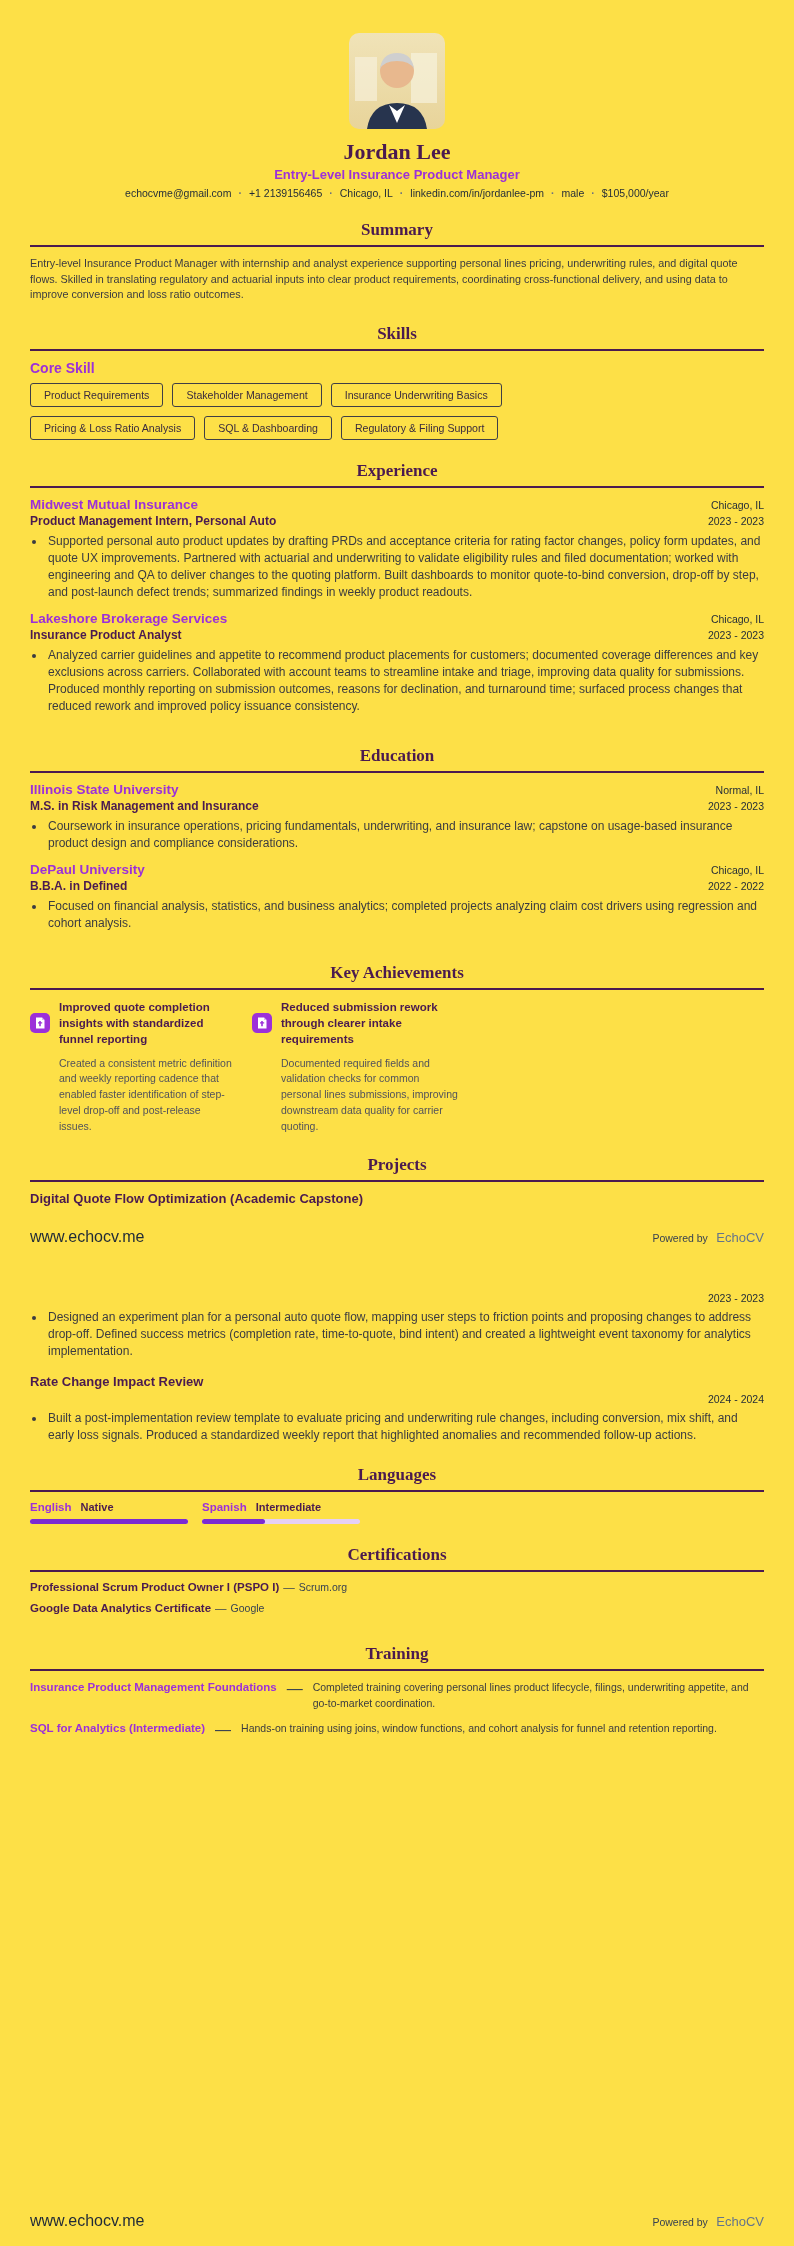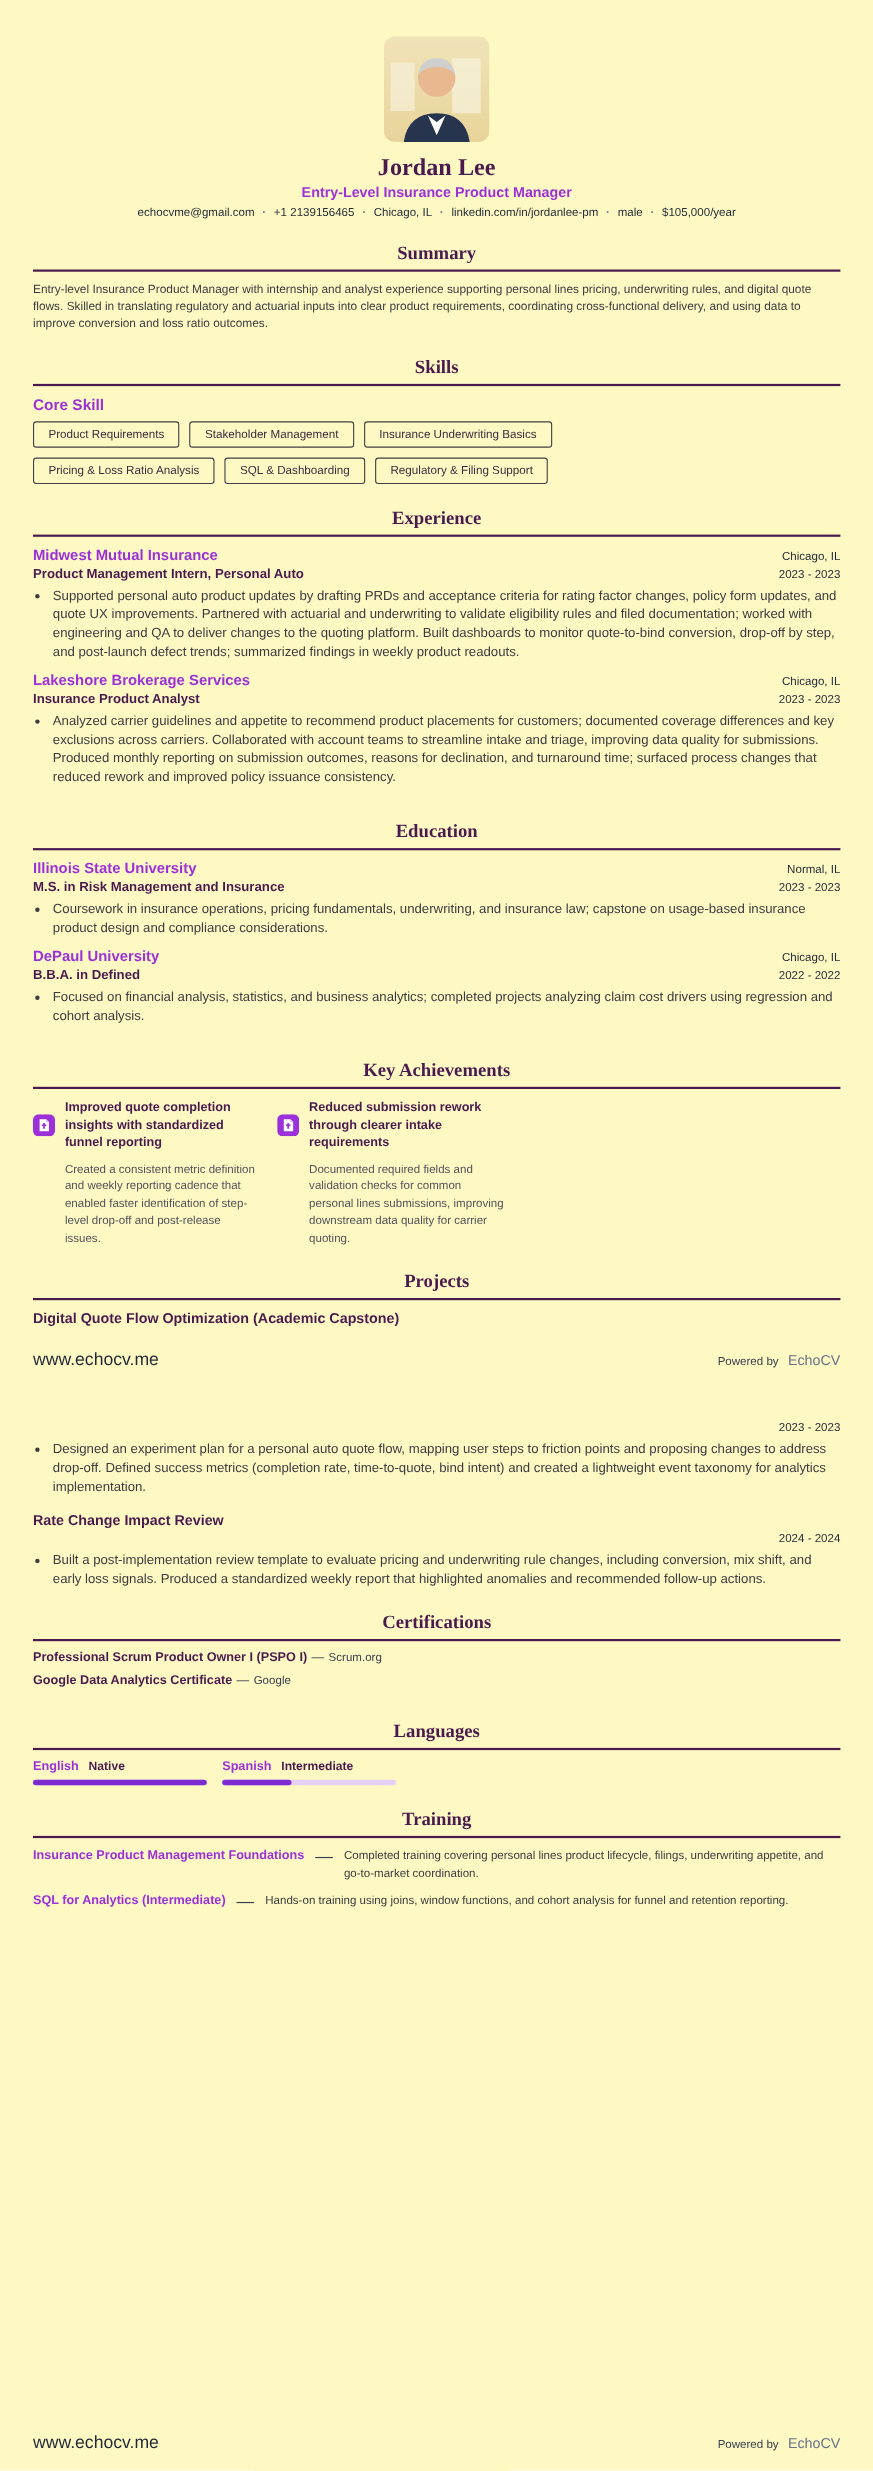--- a/index.html
+++ b/index.html
@@ -7,21 +7,21 @@
     --violet:#9c30d9;
     --bar-fill:#7c2bd1;
     --bar-track:#e6d0f5;
     --body:#3b3b40;
     --muted:#52525b;
     --dark:#1f2937;
     --brand:#64748b;
   }
   *{box-sizing:border-box;}
   body{margin:0;background:#fff;color:var(--body);font-family:"Liberation Sans",sans-serif;}
-  .page{width:794px;height:2246px;margin:0 auto;padding:33px 30px 16px;display:flex;flex-direction:column;background:#fef9c3;}
+  .page{width:794px;height:2246px;margin:0 auto;padding:33px 30px 16px;display:flex;flex-direction:column;background:#fde047;}
 
   
   .photo-wrap{display:flex;justify-content:center;}
   .photo{width:96px;height:96px;border-radius:10px;overflow:hidden;display:block;}
   .person-name{margin-top:10px;text-align:center;font-family:"Liberation Serif",serif;font-weight:700;font-size:22px;color:var(--plum);}
   .person-title{margin-top:2px;text-align:center;font-size:13px;font-weight:600;color:var(--violet);}
   .contact-row{margin-top:5px;text-align:center;font-size:10.5px;color:var(--dark);}
   .contact-row .sep{color:#6b7280;margin:0 7px;font-weight:700;}
   .contact-row a{color:var(--dark);text-decoration:none;}
 
@@ -251,32 +251,20 @@
 
       <div class="proj-name" style="margin-top:14px;">Rate Change Impact Review</div>
       <div class="proj-dates">2024 - 2024</div>
       <ul class="bullets">
           <li>Built a post-implementation review template to evaluate pricing and underwriting rule changes, including conversion, mix shift, and early loss signals. Produced a standardized weekly report that highlighted anomalies and recommended follow-up actions.</li>
         </ul>
     </div>
   </div>
 
   <div class="section">
-    <div class="section-title">Certifications</div>
-    <div class="section-body">
-      <div class="cert-item">
-        <span class="cert-name">Professional Scrum Product Owner I (PSPO I)</span><span class="dash">—</span><span class="issuer">Scrum.org</span>
-      </div>
-      <div class="cert-item">
-        <span class="cert-name">Google Data Analytics Certificate</span><span class="dash">—</span><span class="issuer">Google</span>
-      </div>
-    </div>
-  </div>
-
-  <div class="section">
     <div class="section-title">Languages</div>
     <div class="section-body">
       <div class="lang-grid">
         <div class="lang-item">
           <div class="lang-labels">
             <span class="lang-name">English</span>
             <span class="lang-level">Native</span>
           </div>
           <div class="bar">
             <div class="bar-fill" style="width: 100%;"></div>
@@ -284,20 +272,32 @@
         </div>
         <div class="lang-item">
           <div class="lang-labels">
             <span class="lang-name">Spanish</span>
             <span class="lang-level">Intermediate</span>
           </div>
           <div class="bar">
             <div class="bar-fill" style="width: 40%;"></div>
           </div>
         </div>
+      </div>
+    </div>
+  </div>
+
+  <div class="section">
+    <div class="section-title">Certifications</div>
+    <div class="section-body">
+      <div class="cert-item">
+        <span class="cert-name">Professional Scrum Product Owner I (PSPO I)</span><span class="dash">—</span><span class="issuer">Scrum.org</span>
+      </div>
+      <div class="cert-item">
+        <span class="cert-name">Google Data Analytics Certificate</span><span class="dash">—</span><span class="issuer">Google</span>
       </div>
     </div>
   </div>
 
   <div class="section">
     <div class="section-title">Training</div>
     <div class="section-body">
       <div class="training-item">
         <span class="training-name">Insurance Product Management Foundations</span>
         <span class="dash">—</span>

